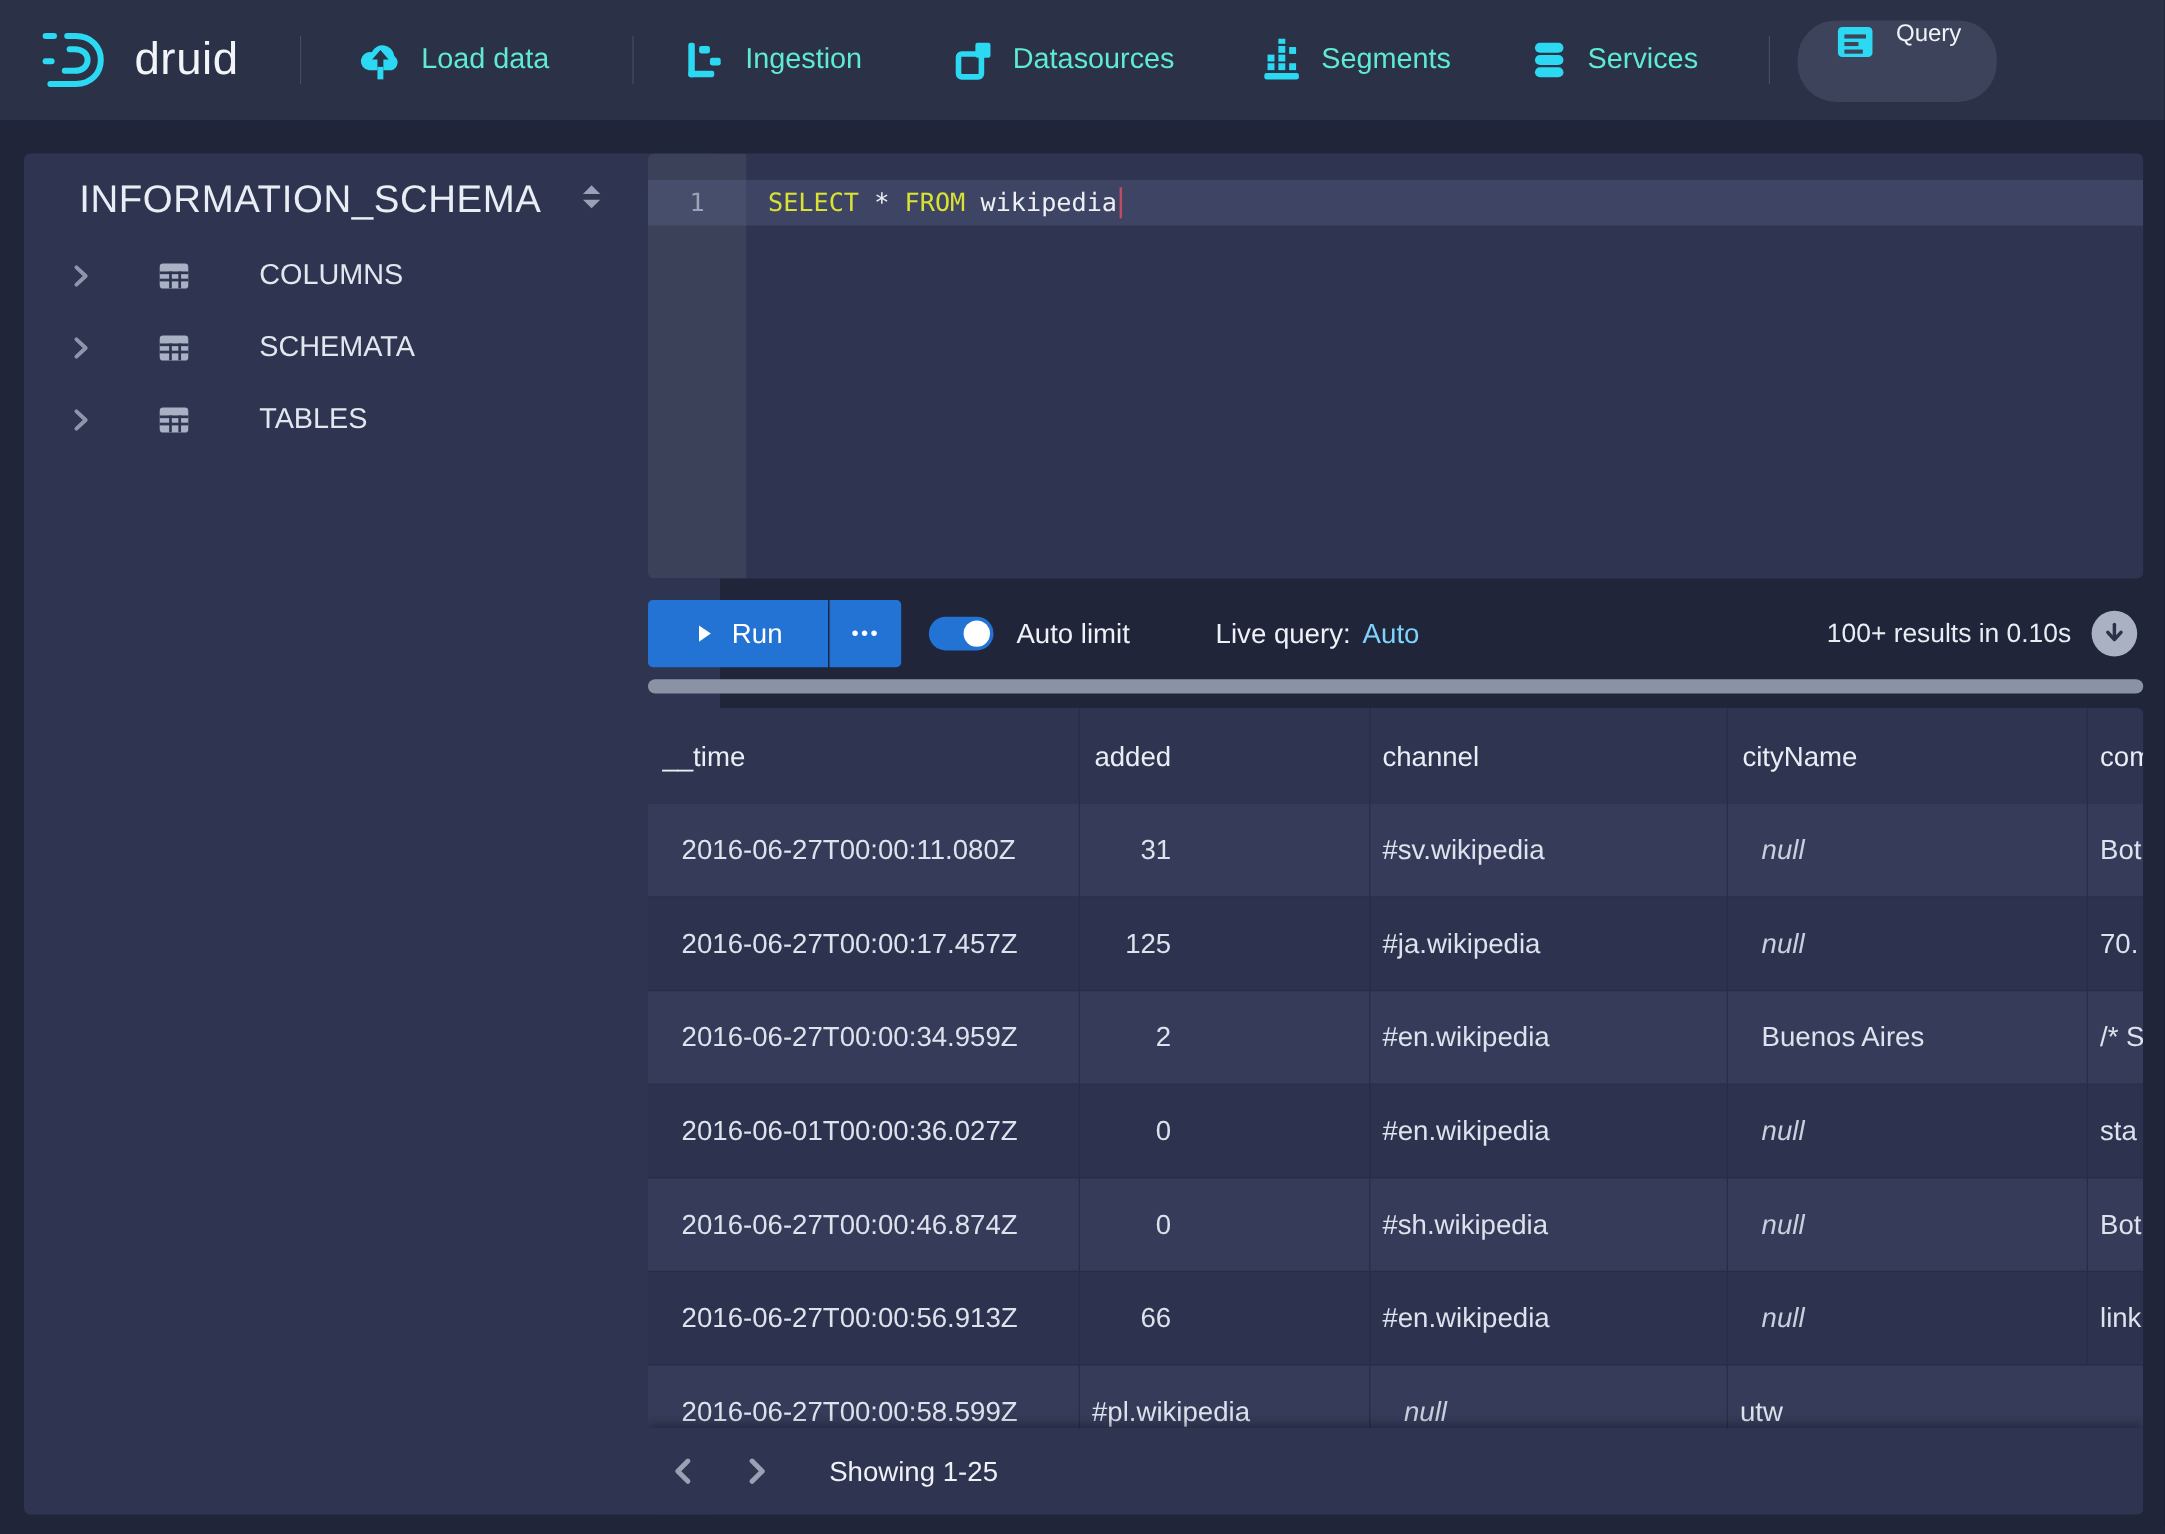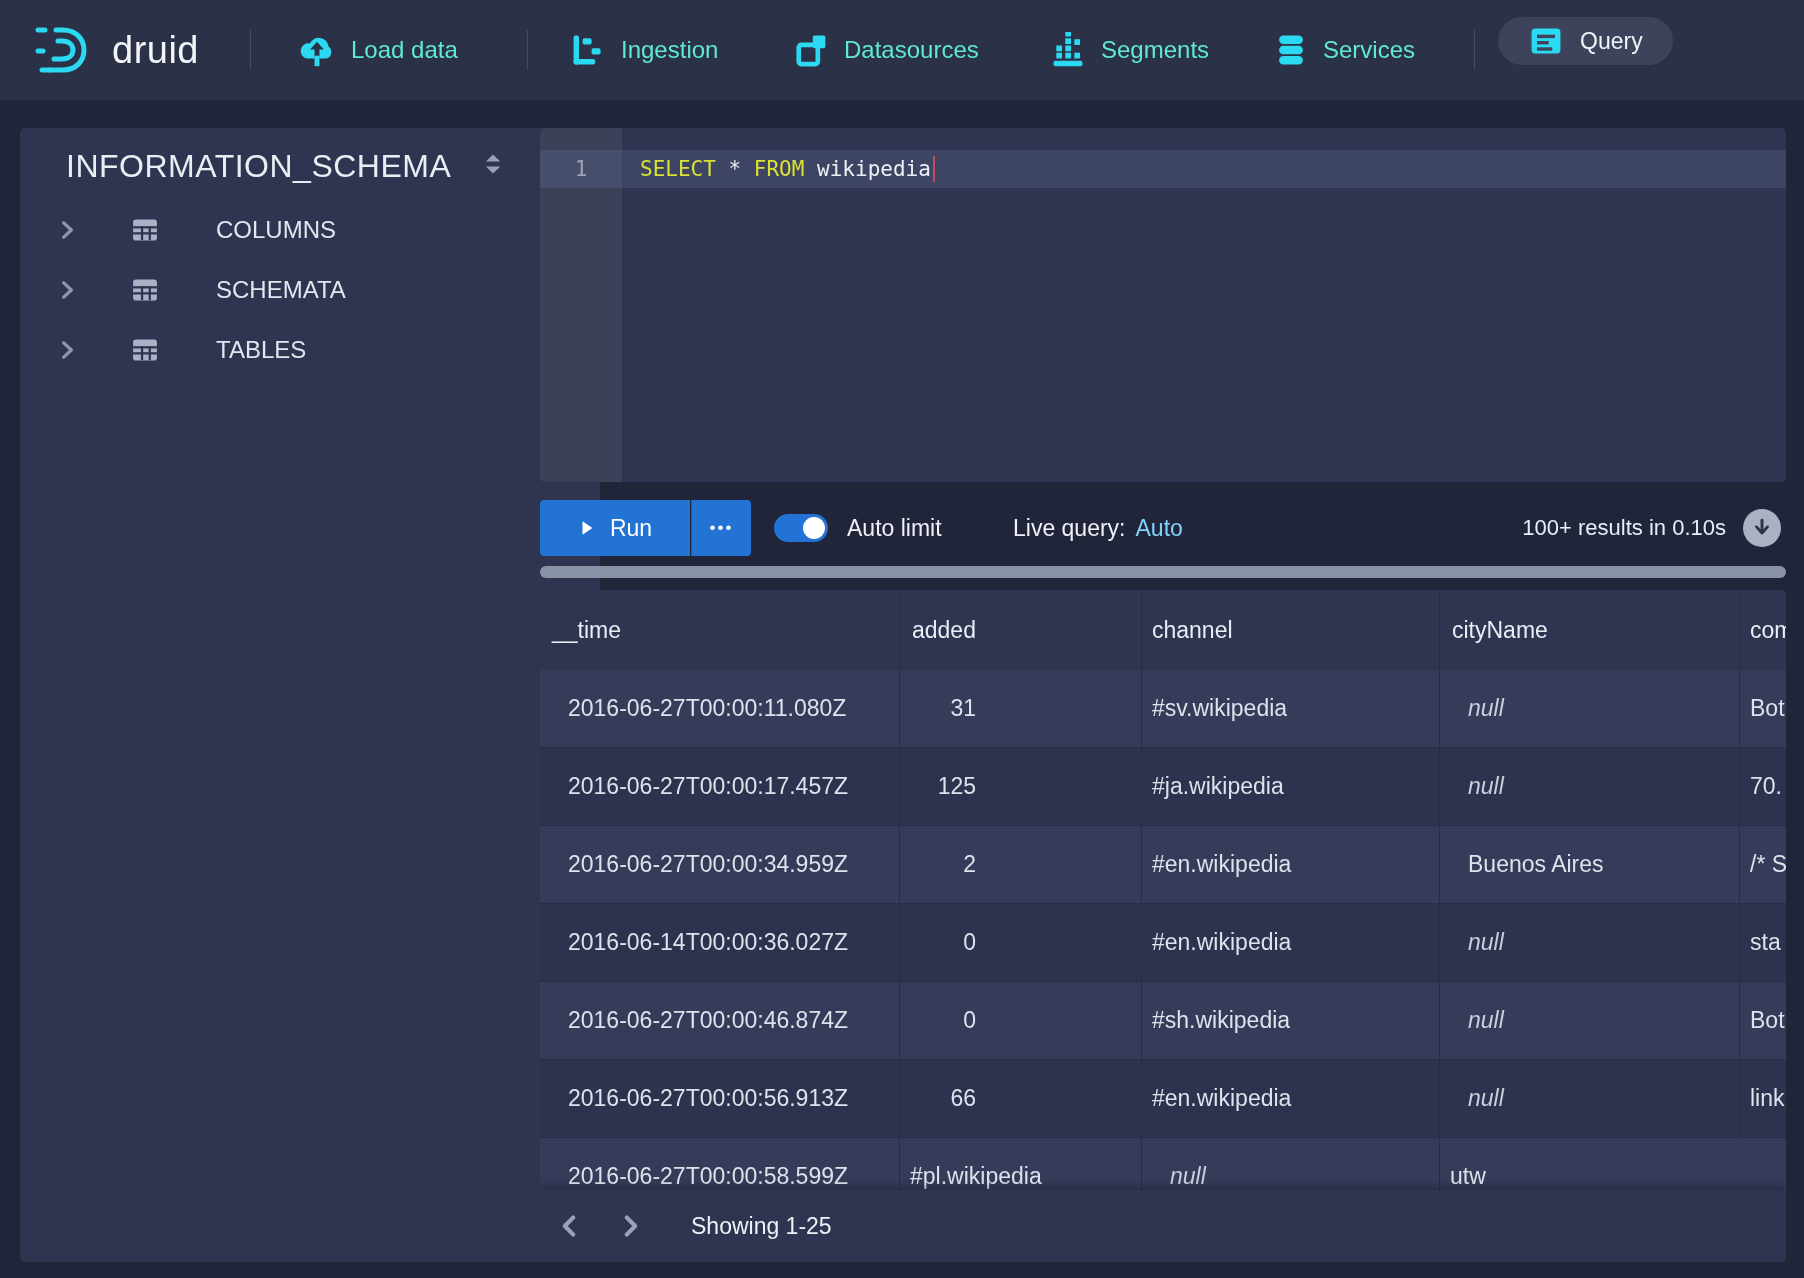--- a/index.html
+++ b/index.html
@@ -7,22 +7,22 @@
        font-family:"Liberation Sans",sans-serif;color:#e6eaf2;}
 
   
   .topbar{position:absolute;left:0;top:0;width:1804px;height:100px;background:#2b3146;}
   .logo{position:absolute;left:34px;top:24px;width:68px;height:52px;display:flex;align-items:center;}
   .brand{position:absolute;left:112px;top:0;height:100px;display:flex;align-items:center;
          font-size:38px;color:#f2f4f8;letter-spacing:.5px;}
   .nav-item{position:absolute;top:0;height:100px;display:flex;align-items:center;gap:15px;
             font-size:24px;color:#5eead4;cursor:pointer;}
   .nav-div{position:absolute;top:30px;width:1px;height:40px;background:#454b63;}
-  .nav-pill{position:absolute;left:1498px;top:17px;height:48px;border-radius:32px;background:#3c435a;
-            display:flex;align-items:center;gap:16px;padding:0 30px;font-size:23px;color:#f0f3f8;}
+  .nav-pill{position:absolute;left:1498px;top:17px;height:68px;border-radius:32px;background:#3c435a;
+            display:flex;gap:16px;padding:0 30px;font-size:20px;color:#f0f3f8;}
 
   
   .sidebar{position:absolute;left:20px;top:128px;width:580px;height:1134px;background:#2f3450;border-radius:5px;}
   .sb-title{position:absolute;left:46px;top:18px;height:40px;display:flex;align-items:center;
             font-size:32px;color:#e9edf4;letter-spacing:.5px;}
   .sb-sort{position:absolute;left:457px;top:20px;width:32px;height:32px;cursor:pointer;}
   .tree-item{position:absolute;left:0;width:100%;height:60px;display:flex;align-items:center;
              padding-left:36px;box-sizing:border-box;font-size:24px;color:#e2e6ef;cursor:pointer;gap:37px;}
   .tree-item .chev{margin-right:16px;}
   .tree-item .grid{margin-right:20px;}
@@ -283,21 +283,21 @@
     <div class="td c-time">2016-06-27T00:00:34.959Z</div>
     <div class="td c-added">
             <span>2</span>
           </div>
     <div class="td c-channel">#en.wikipedia</div>
     <div class="td c-city">Buenos Aires</div>
     <div class="td c-comment">/* S</div>
   </div>
 
   <div class="tr even">
-    <div class="td c-time">2016-06-14T00:00:36.027Z</div>
+    <div class="td c-time">2016-06-01T00:00:36.027Z</div>
     <div class="td c-added">
             <span>0</span>
           </div>
     <div class="td c-channel">#en.wikipedia</div>
     <div class="td c-city null">null</div>
     <div class="td c-comment">sta</div>
   </div>
 
   <div class="tr odd">
     <div class="td c-time">2016-06-27T00:00:46.874Z</div>

